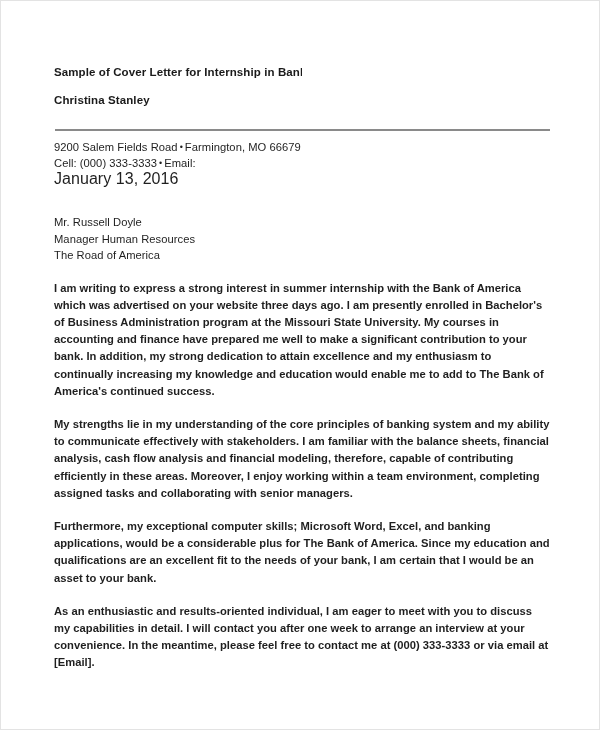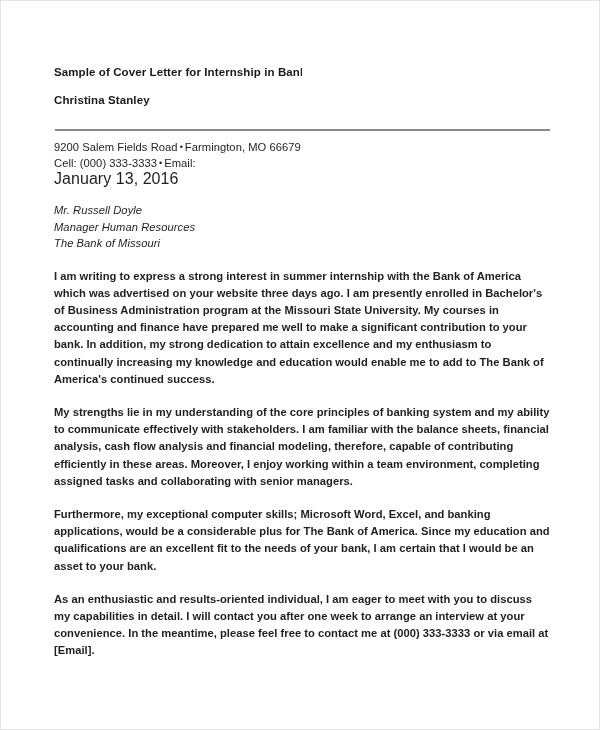--- a/index.html
+++ b/index.html
@@ -79,22 +79,21 @@
   .date-line {
     font-size: 16px;
     color: #1f1f1f;
     margin-top: 0;
     line-height: 16px;
     letter-spacing: 0.05px;
   }
 
   
   .recipient-block {
-    margin-top: 15px;
-    font-style: italic;
+    margin-top: 27px;
   }
   .recipient-line {
     font-size: 11.2px;
     color: #1f1f1f;
     line-height: 16.5px;
     letter-spacing: 0.05px;
   }
 
   
   .salutation {
@@ -136,21 +135,21 @@
       <div class="sender-line">
         <span>Cell: (000) 333-3333</span><span class="bullet-sep">•</span><span>Email:</span>
       </div>
     </div>
 
     <div class="date-line">January 13, 2016</div>
 
     <div class="recipient-block">
       <div class="recipient-line">Mr. Russell Doyle</div>
       <div class="recipient-line">Manager Human Resources</div>
-      <div class="recipient-line">The Bank of Missouri</div>
+      <div class="recipient-line">The Road of America</div>
     </div>
 
 
     <p class="body-paragraph">I am writing to express a strong interest in summer internship with the Bank of America which was advertised on your website three days ago. I am presently enrolled in Bachelor's of Business Administration program at the Missouri State University. My courses in accounting and finance have prepared me well to make a significant contribution to your bank. In addition, my strong dedication to attain excellence and my enthusiasm to continually increasing my knowledge and education would enable me to add to The Bank of America's continued success.</p>
 
     <p class="body-paragraph">My strengths lie in my understanding of the core principles of banking system and my ability to communicate effectively with stakeholders. I am familiar with the balance sheets, financial analysis, cash flow analysis and financial modeling, therefore, capable of contributing efficiently in these areas. Moreover, I enjoy working within a team environment, completing assigned tasks and collaborating with senior managers.</p>
 
     <p class="body-paragraph">Furthermore, my exceptional computer skills; Microsoft Word, Excel, and banking applications, would be a considerable plus for The Bank of America. Since my education and qualifications are an excellent fit to the needs of your bank, I am certain that I would be an asset to your bank.</p>
 
     <p class="body-paragraph">As an enthusiastic and results-oriented individual, I am eager to meet with you to discuss my capabilities in detail. I will contact you after one week to arrange an interview at your convenience. In the meantime, please feel free to contact me at (000) 333-3333 or via email at [Email].</p>

